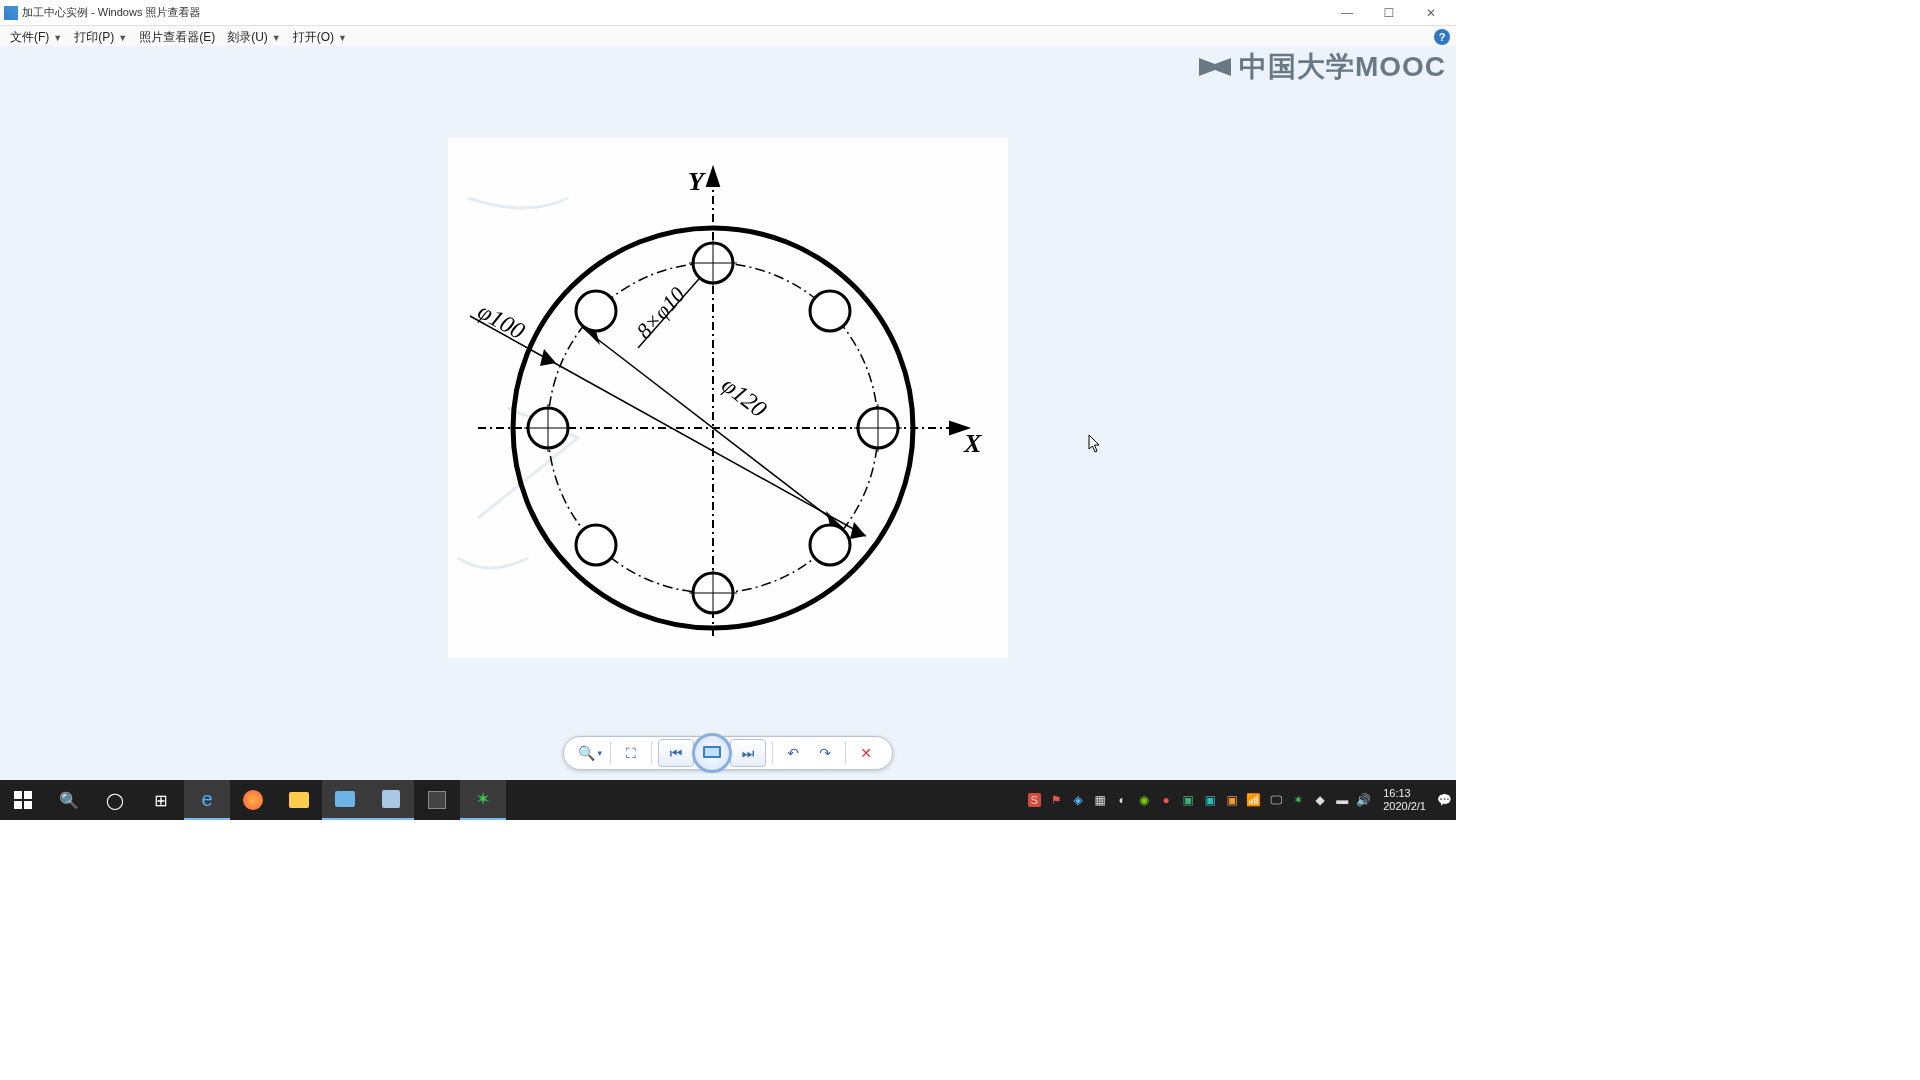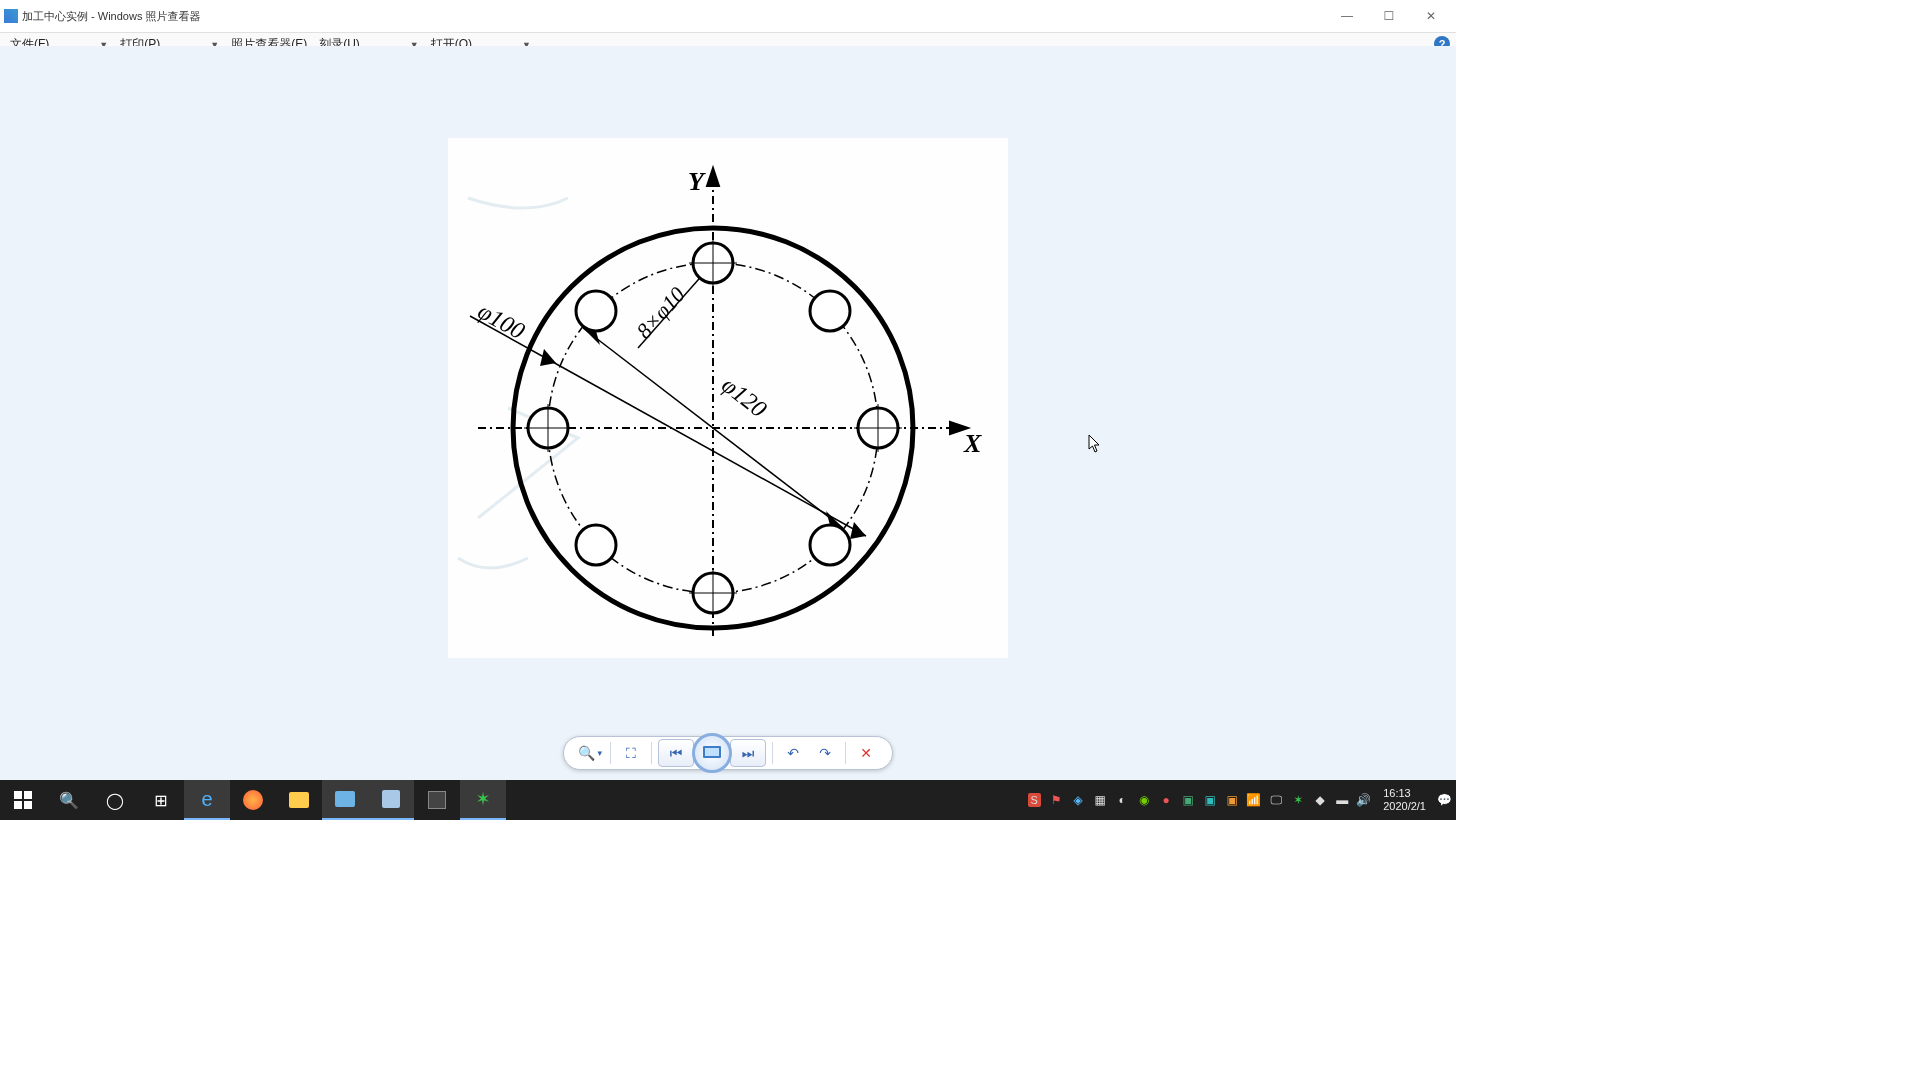--- a/index.html
+++ b/index.html
@@ -1,22 +1,22 @@
 <!DOCTYPE html>
 <html><head>
 <meta charset="utf-8">
 <style>
   * { margin: 0; padding: 0; box-sizing: border-box; font-family: "Microsoft YaHei", "Segoe UI", sans-serif; }
   body { width: 1456px; height: 820px; overflow: hidden; background: #fff; position: relative; }
-  .titlebar { height: 33px; background: #fff; display: flex; align-items: center; padding: 0 4px; font-size: 11px; color: #333; border-bottom: 1px solid #e0e0e0; }
+  .titlebar { height: 26px; background: #fff; display: flex; align-items: center; padding: 0 4px; font-size: 11px; color: #333; border-bottom: 1px solid #e0e0e0; }
   .titlebar-icon { width: 14px; height: 14px; margin-right: 4px; background: linear-gradient(45deg,#3a7bd5,#3a99d5); display:inline-block; }
   .titlebar-spacer { flex: 1; }
   .winbtn { width: 42px; height: 22px; display:flex; align-items:center; justify-content:center; color:#666; font-size:12px; }
   .menubar { height: 24px; background: #fafafa; display: flex; align-items: center; padding: 0 4px; font-size: 12px; color: #222; border-bottom: 1px solid #d0d0d0; position:relative;}
-  .menuitem { padding: 2px 6px; display:flex; align-items:center; cursor:default;gap:46px;}
+  .menuitem { padding: 2px 6px; display:flex; align-items:center; cursor:default;}
   .menuitem .arrow{font-size:9px; margin-left:4px; color:#555;}
   .help-icon{position:absolute; right:6px; top:3px; width:16px;height:16px;border-radius:50%;background:#2e77c5;color:#fff;font-size:11px;display:flex;align-items:center;justify-content:center;font-weight:bold;}
   .viewer { position:absolute; top:46px; left:0; right:0; bottom:40px; background:#edf3fb; display:flex; align-items:center; justify-content:center;}
   .watermark { position:absolute; top:2px; right:10px; color:#5a6b78; font-size:28px; font-weight:bold; letter-spacing:1px; display:flex; align-items:center; opacity:.9;}
   .watermark svg{margin-right:6px;}
   .canvas { width:560px; height:520px; background:#fefefe; position:relative; margin-top:-30px;}
   .toolbar { position:absolute; bottom:50px; left:50%; transform:translateX(-50%); height:34px; background:#fff; border:1px solid #b8c4d6; border-radius:17px; display:flex; align-items:center; padding:0 10px; box-shadow:0 1px 4px rgba(0,0,0,.2);}
   .tbtn{width:28px;height:28px;display:flex;align-items:center;justify-content:center;color:#3666b3;font-size:14px;cursor:pointer;margin:0 2px;}
   .tdivider{width:1px;height:22px;background:#d0d8e6;margin:0 4px;}
   .tbtn.nav{border:1px solid #b5c3da;border-radius:4px;background:linear-gradient(#fff,#e8eef8);width:36px;}
@@ -61,20 +61,26 @@
       <span class="arrow">▼</span>
     </div>
   <div class="menuitem">
       <span>打开(O)</span>
       <span class="arrow">▼</span>
     </div>
   <div class="help-icon">?</div>
 </div>
 
 <div class="viewer">
+  <div class="watermark">
+    <svg width="36" height="26" viewBox="0 0 36 26">
+        <path d="M2 4 L18 10 L34 4 L34 22 L18 16 L2 22 Z" fill="#5a6b78"></path>
+      </svg>
+    <span>中国大学MOOC</span>
+  </div>
   <div class="canvas">
     <svg width="560" height="520" viewBox="0 0 560 520">
 
       <g opacity="0.15" stroke="#4a88a8" stroke-width="3" fill="none">
         <path d="M20 60 Q80 80 120 60"></path>
         <path d="M30 380 L130 300 L60 270"></path>
         <path d="M10 420 Q40 440 80 420"></path>
       </g>
 
       <g stroke="#000" stroke-width="2">

